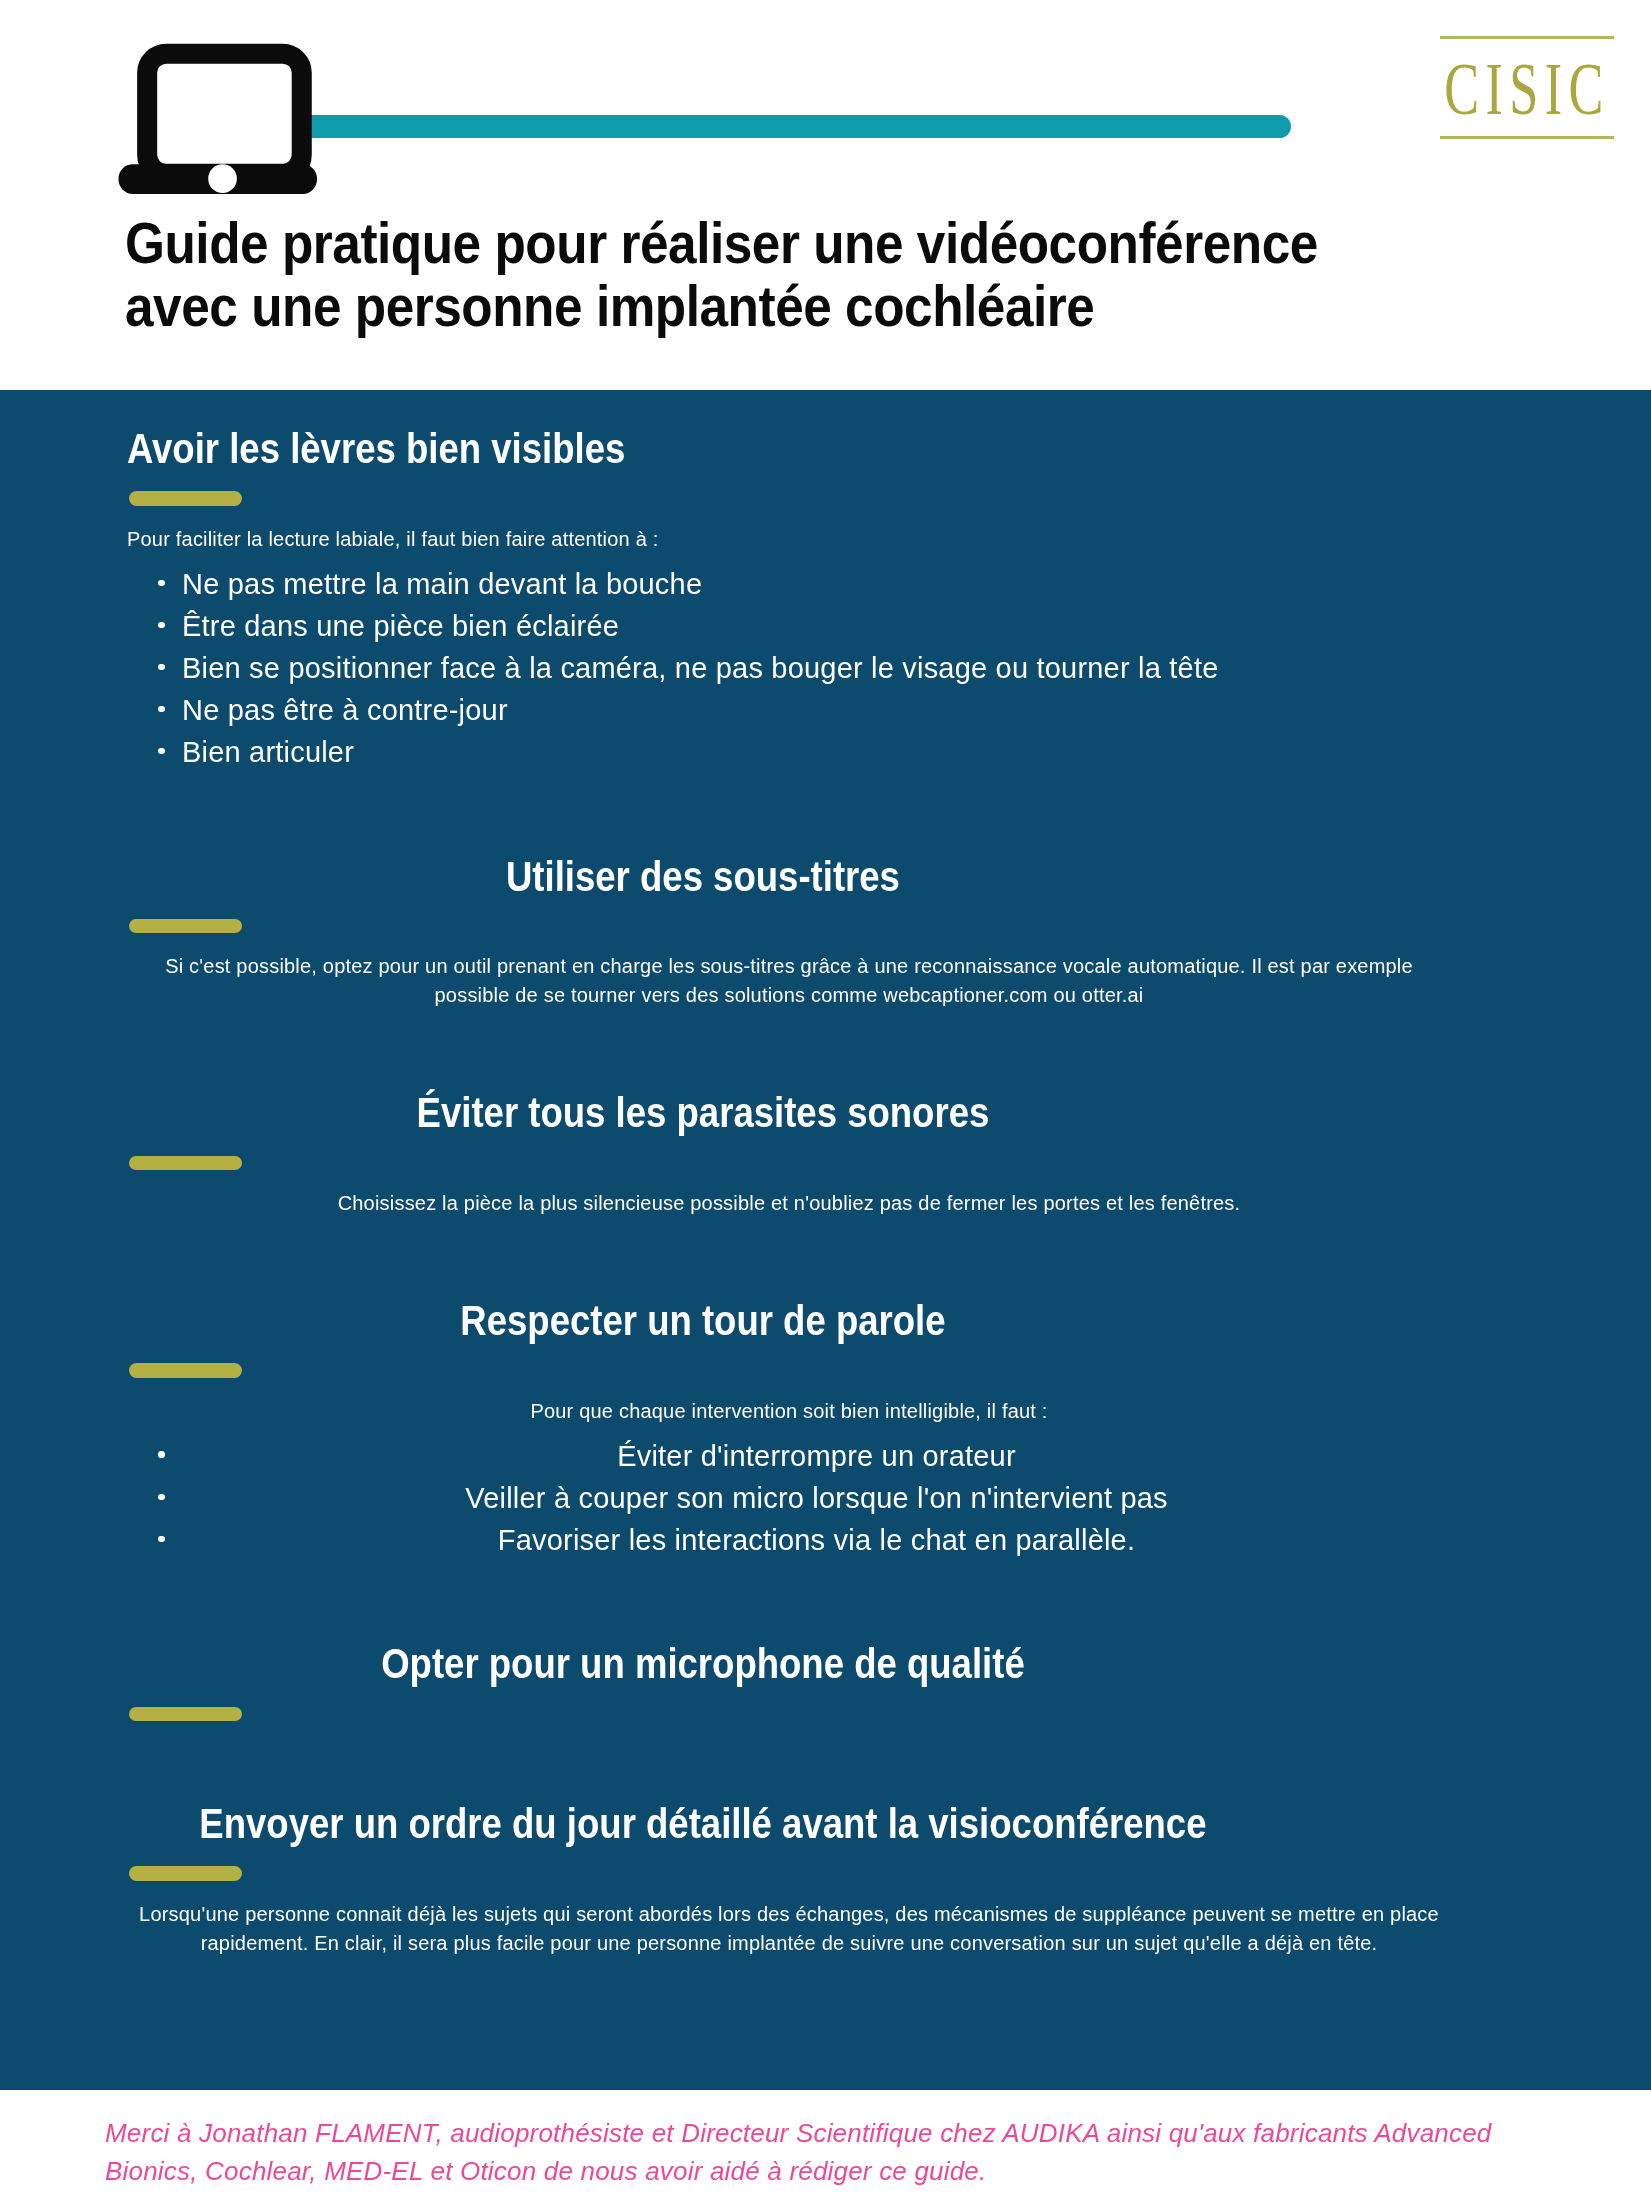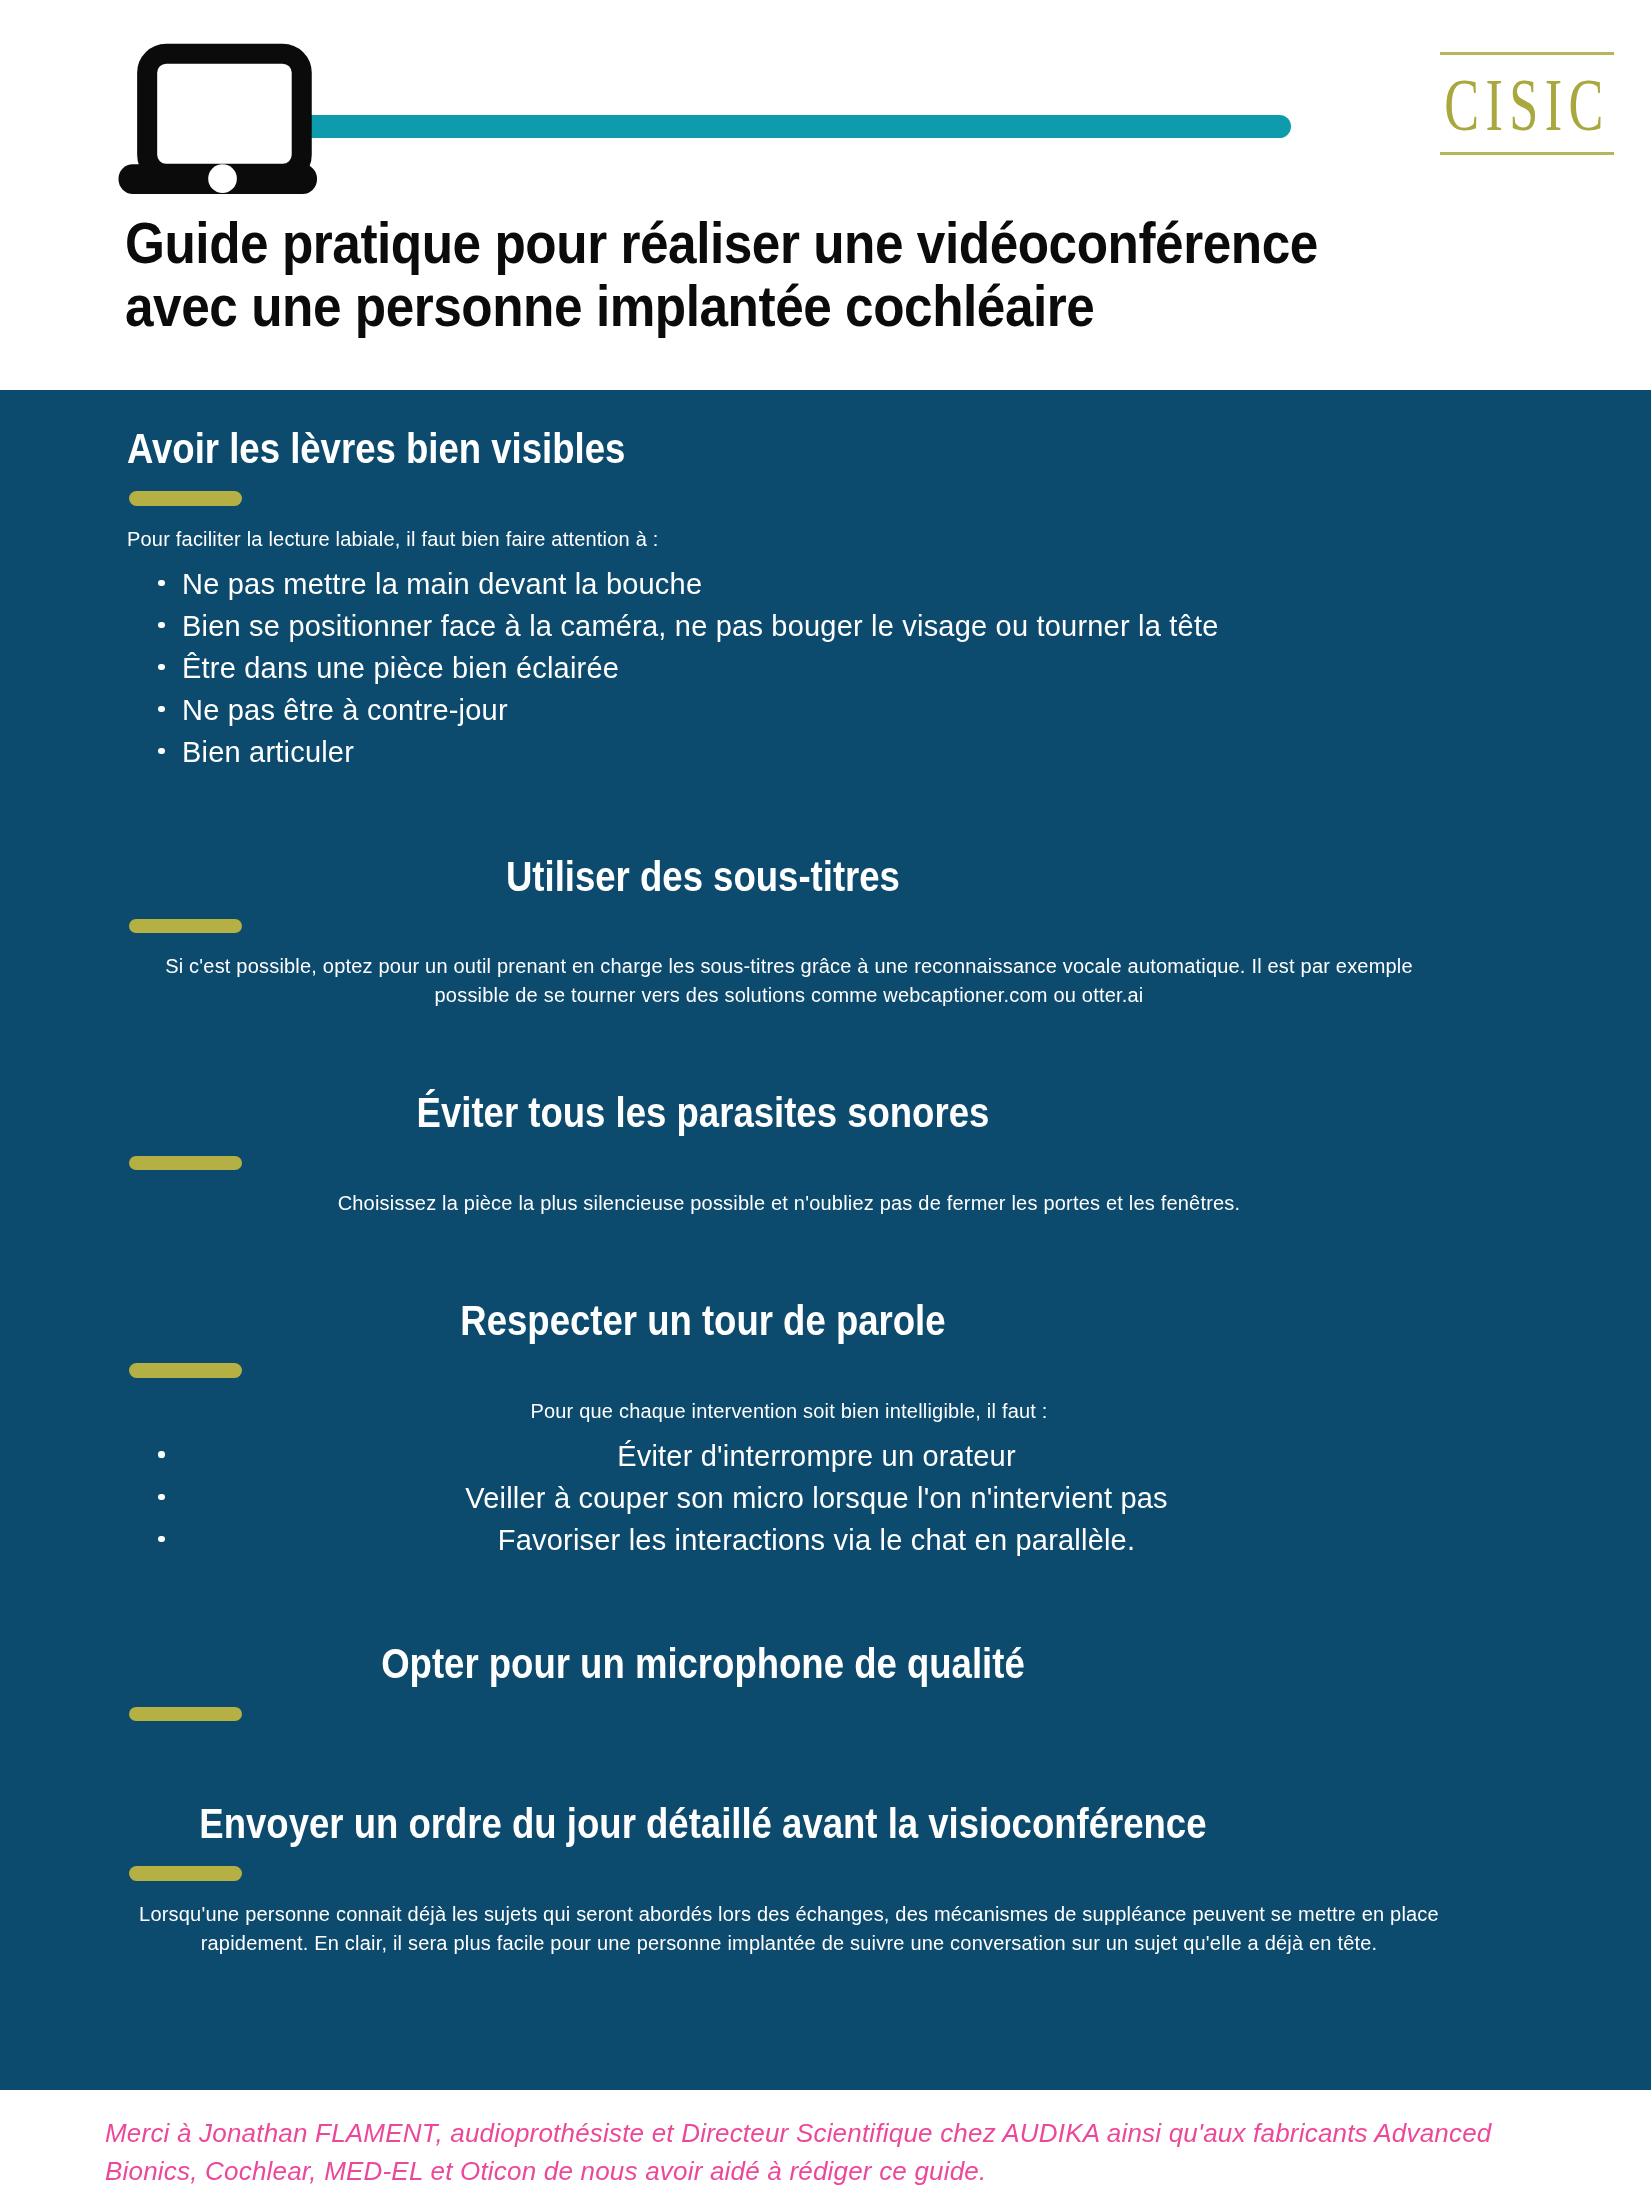--- a/index.html
+++ b/index.html
@@ -32,21 +32,21 @@
   }
   .laptop {
     position: absolute;
     left: 88px;
     top: 42px;
     z-index: 2;
   }
   .logo {
     position: absolute;
     left: 1440px;
-    top: 52px;
+    top: 36px;
     width: 174px;
     text-align: left;
     z-index: 2;
   }
   .logo-rule {
     height: 2.9px;
     background: #a9a83e;
     opacity: 0.85;
   }
   .logo-text {
@@ -171,22 +171,22 @@
   </header>
 
   <main class="main">
 
     <section class="sec">
       <h2>Avoir les lèvres bien visibles</h2>
       <div class="bar"></div>
       <p>Pour faciliter la lecture labiale, il faut bien faire attention à :</p>
       <ul class="bullets">
         <li>Ne pas mettre la main devant la bouche</li>
+        <li>Être dans une pièce bien éclairée</li>
         <li>Bien se positionner face à la caméra, ne pas bouger le visage ou tourner la tête</li>
-        <li>Être dans une pièce bien éclairée</li>
         <li>Ne pas être à contre-jour</li>
         <li>Bien articuler</li>
       </ul>
     </section>
 
     <section class="sec">
       <h2>Utiliser des sous-titres</h2>
       <div class="bar"></div>
       <p>Si c'est possible, optez pour un outil prenant en charge les sous-titres grâce à une reconnaissance vocale automatique. Il est par exemple possible de se tourner vers des solutions comme webcaptioner.com ou otter.ai</p>
     </section>

